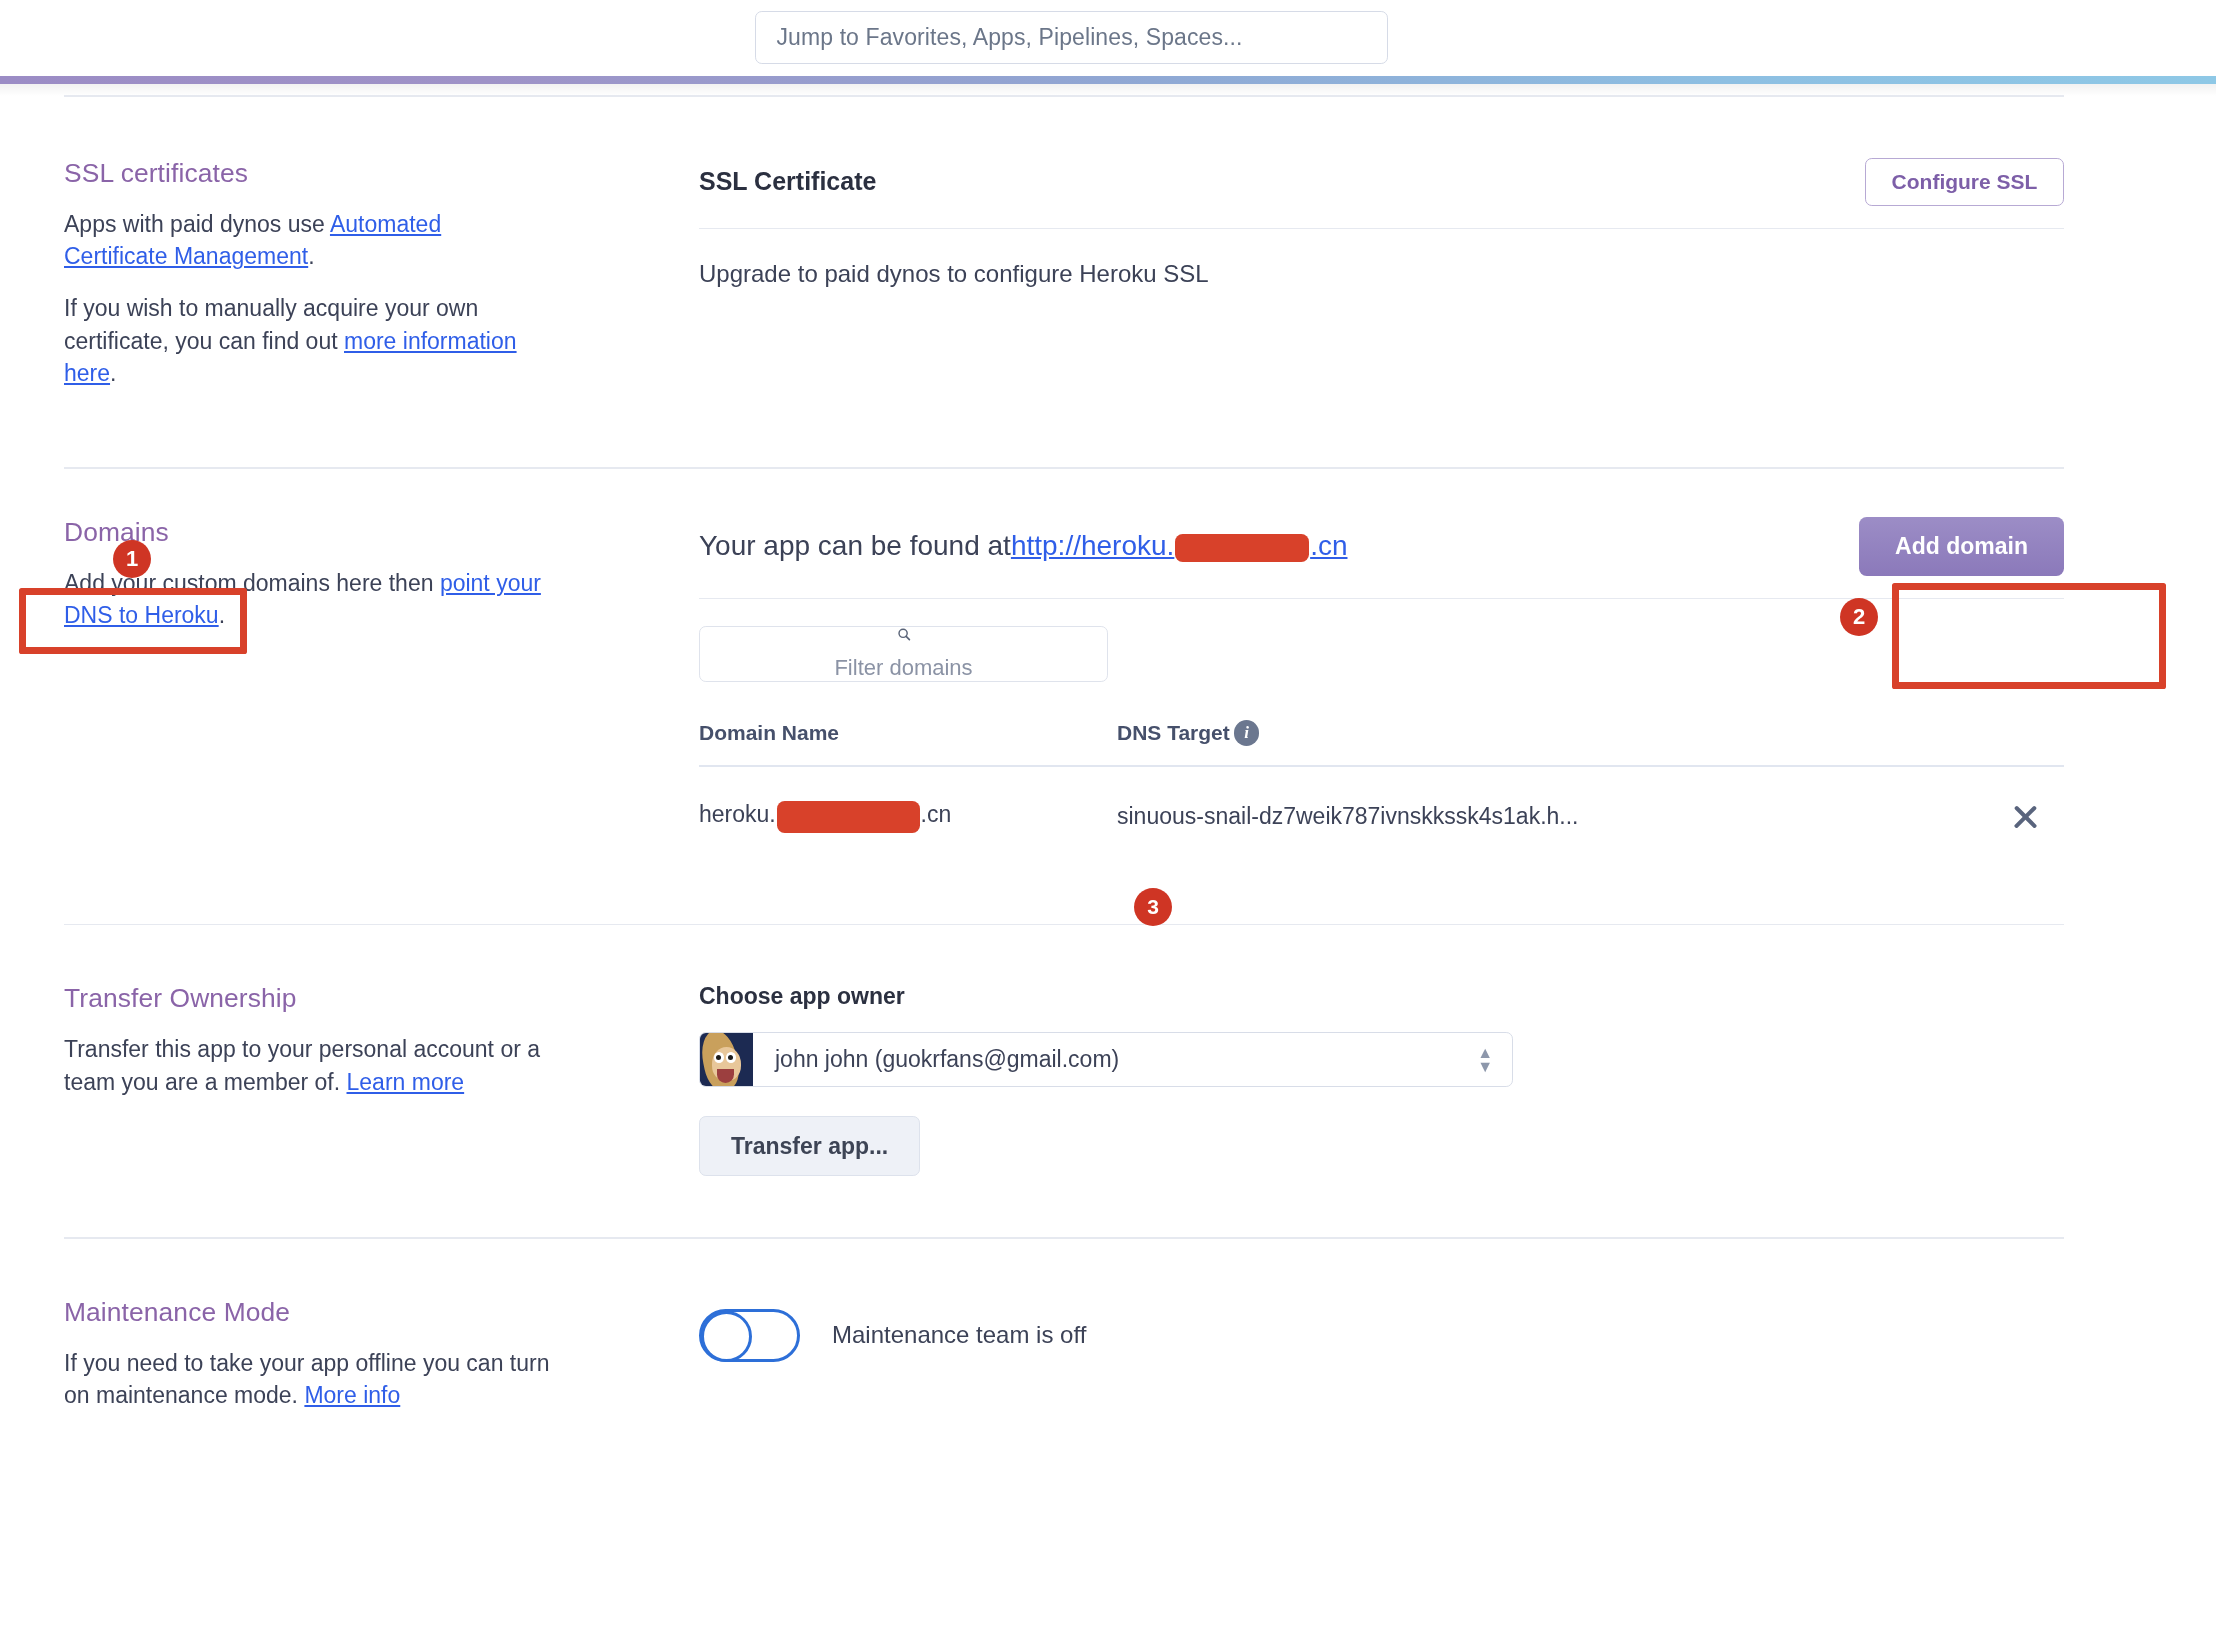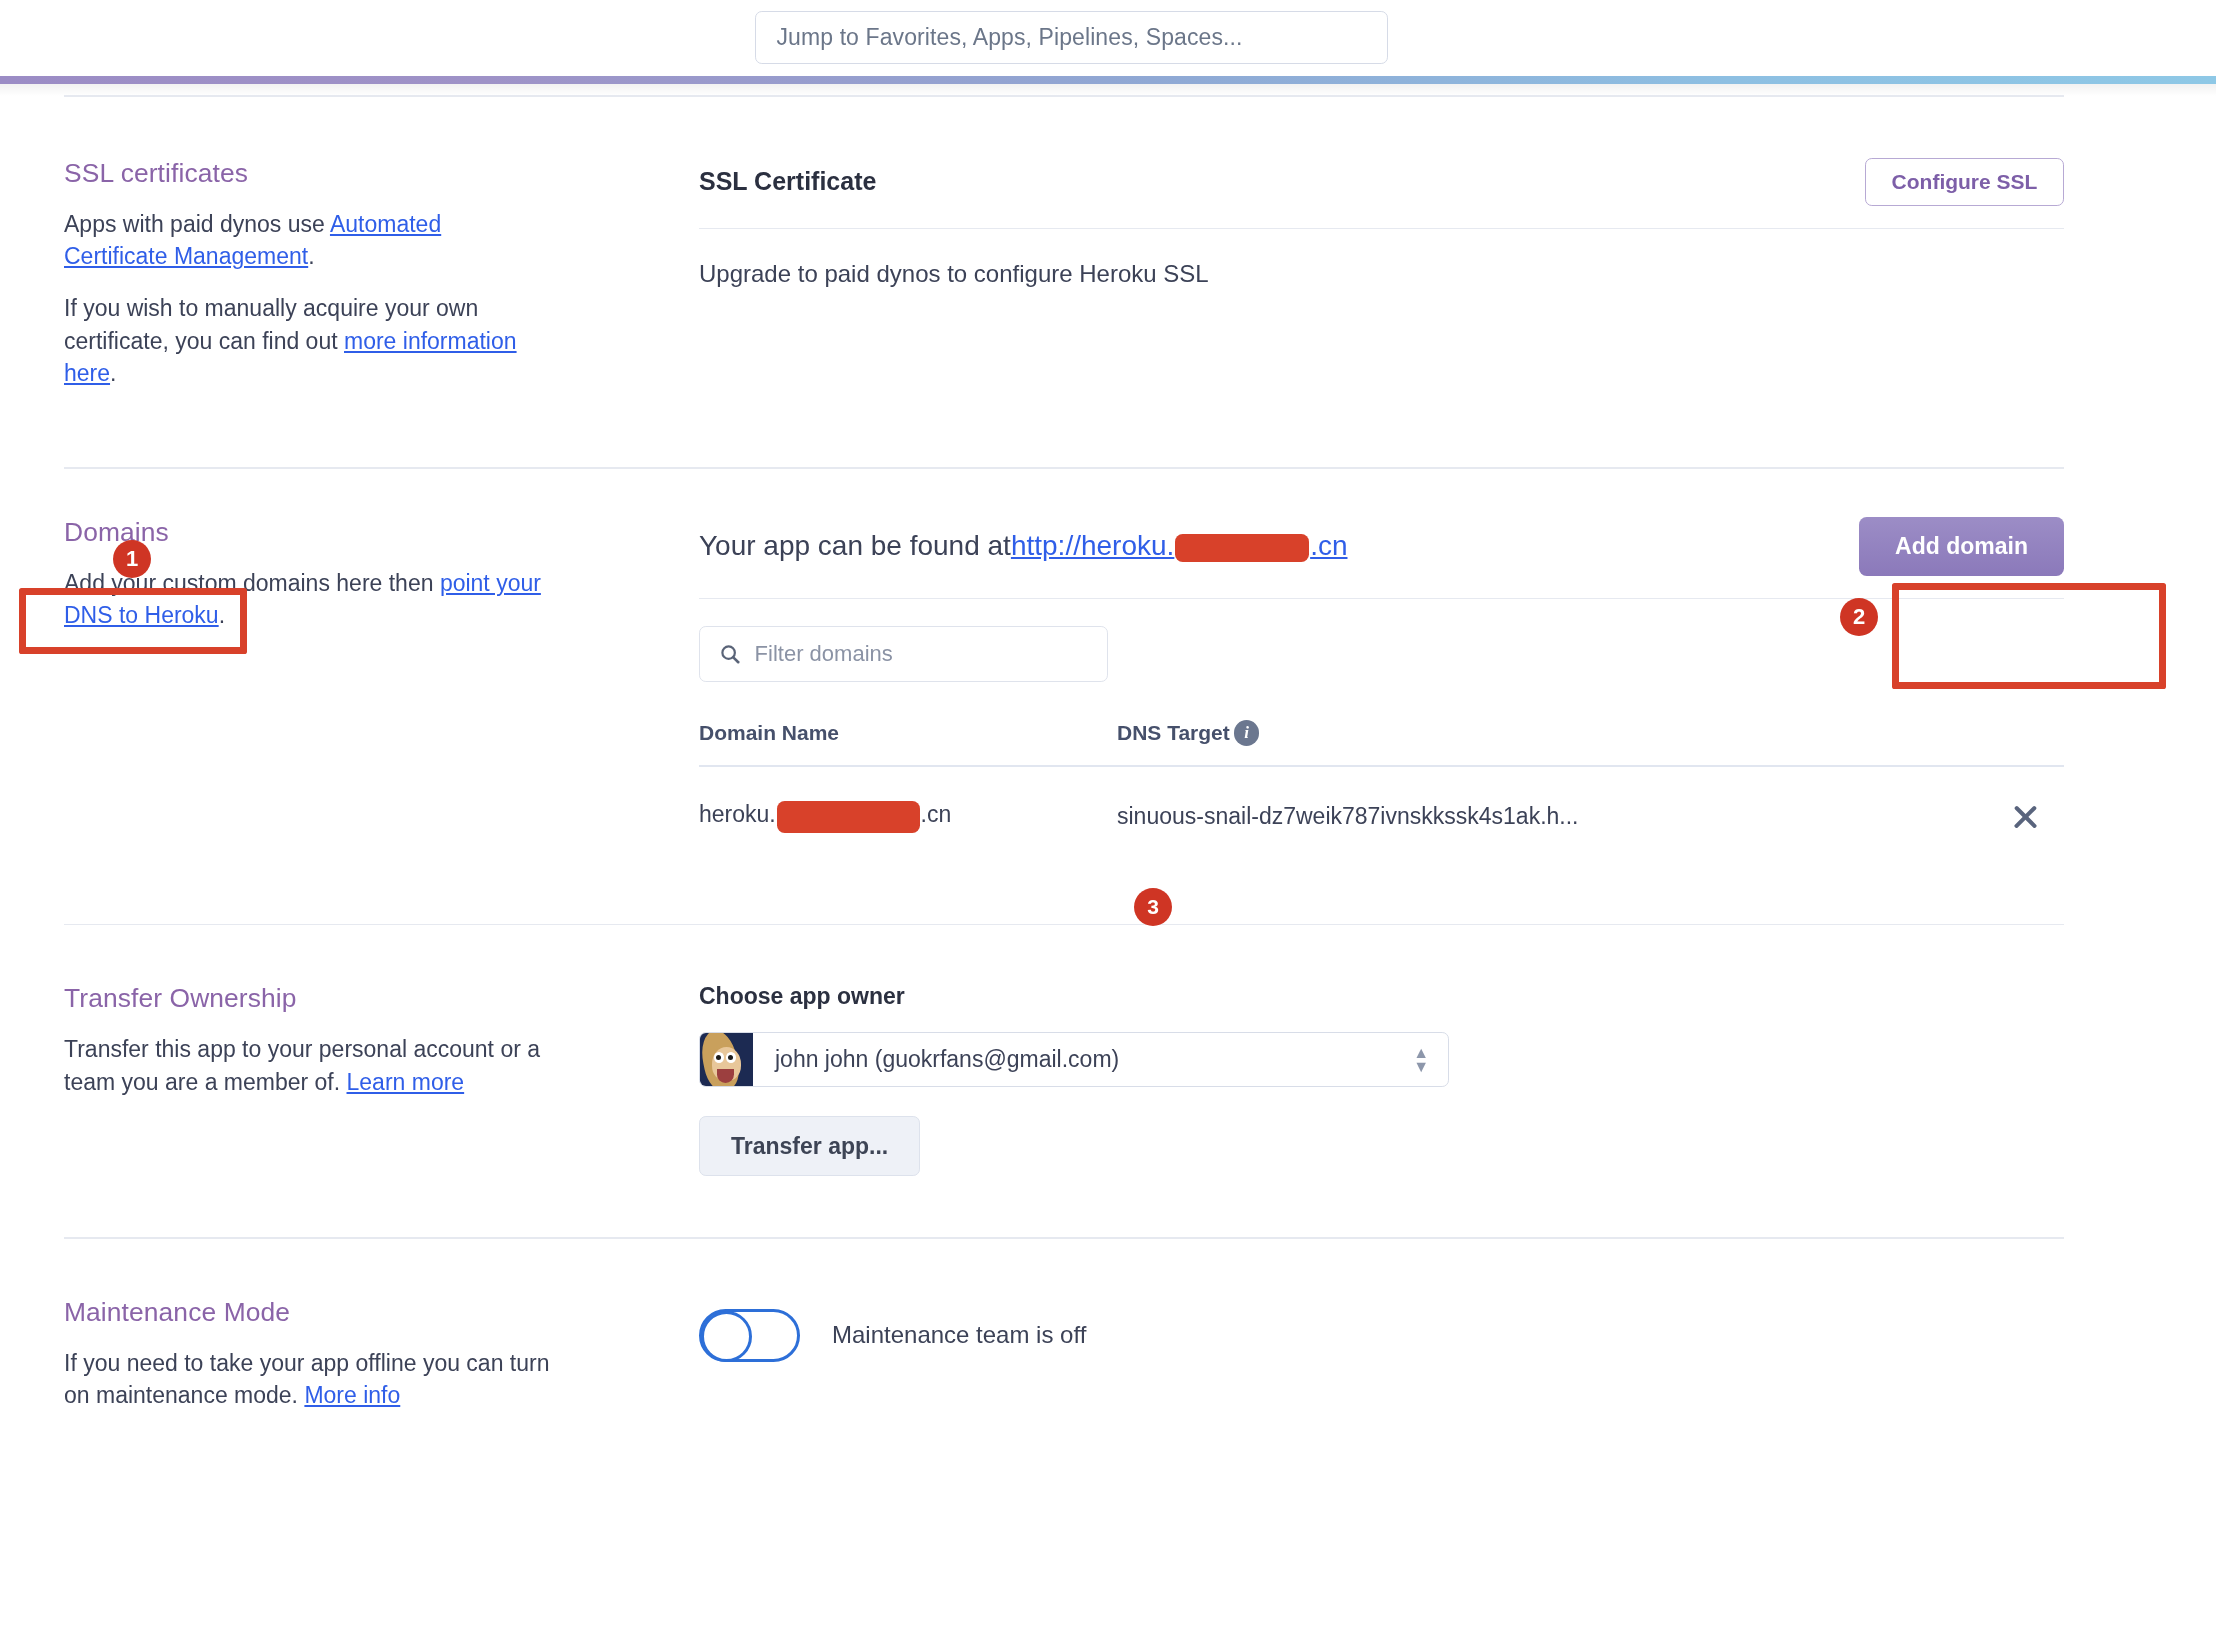--- a/index.html
+++ b/index.html
@@ -112,21 +112,21 @@
     font-size: 23px; font-weight: 700;
     padding: 16px 36px; cursor: pointer;
     font-family: "Liberation Sans", sans-serif;
   }
 
   .filter-box {
     margin-top: 27px;
     width: 409px; height: 56px;
     border: 1.7px solid #dfe3ec; border-radius: 6.8px;
     display: flex; align-items: center; gap: 13.6px;
-    padding: 0 19px; background: #fff;
+    padding: 0 19px; background: #fff; flex-direction: column;
   }
   .filter-box .ph { font-size: 22px; color: #8b93a5; }
 
   .dom-table { width: 100%; margin-top: 38px; }
   .dom-thead {
     display: flex; align-items: center;
     font-size: 21px; font-weight: 700; color: #46506b;
     padding-bottom: 19px;
   }
   .th-name { width: 418px; }
@@ -153,21 +153,21 @@
     content: ""; position: absolute; left: 0; top: 12.8px;
     width: 29px; height: 4.3px; background: #59647d; border-radius: 1.7px;
   }
   .x-icon::before { transform: rotate(45deg); }
   .x-icon::after  { transform: rotate(-45deg); }
 
   
   .transfer-section { padding-top: 58px; padding-bottom: 61px; }
   .field-label { font-size: 23px; font-weight: 700; color: #2b3040; margin-bottom: 22px; }
   .owner-select {
-    width: 750px; height: 55px;
+    width: 814px; height: 55px;
     border: 1.7px solid #d8dde8; border-radius: 6.8px;
     background: #fff; display: flex; align-items: center;
     position: relative; overflow: hidden;
   }
   .avatar {
     width: 53px; height: 53px; flex: 0 0 53px;
     background: #1c2a52; position: relative; overflow: hidden;
   }
   .avatar .hair {
     position: absolute; left: 3.4px; top: -3.4px; width: 34px; height: 60px;

